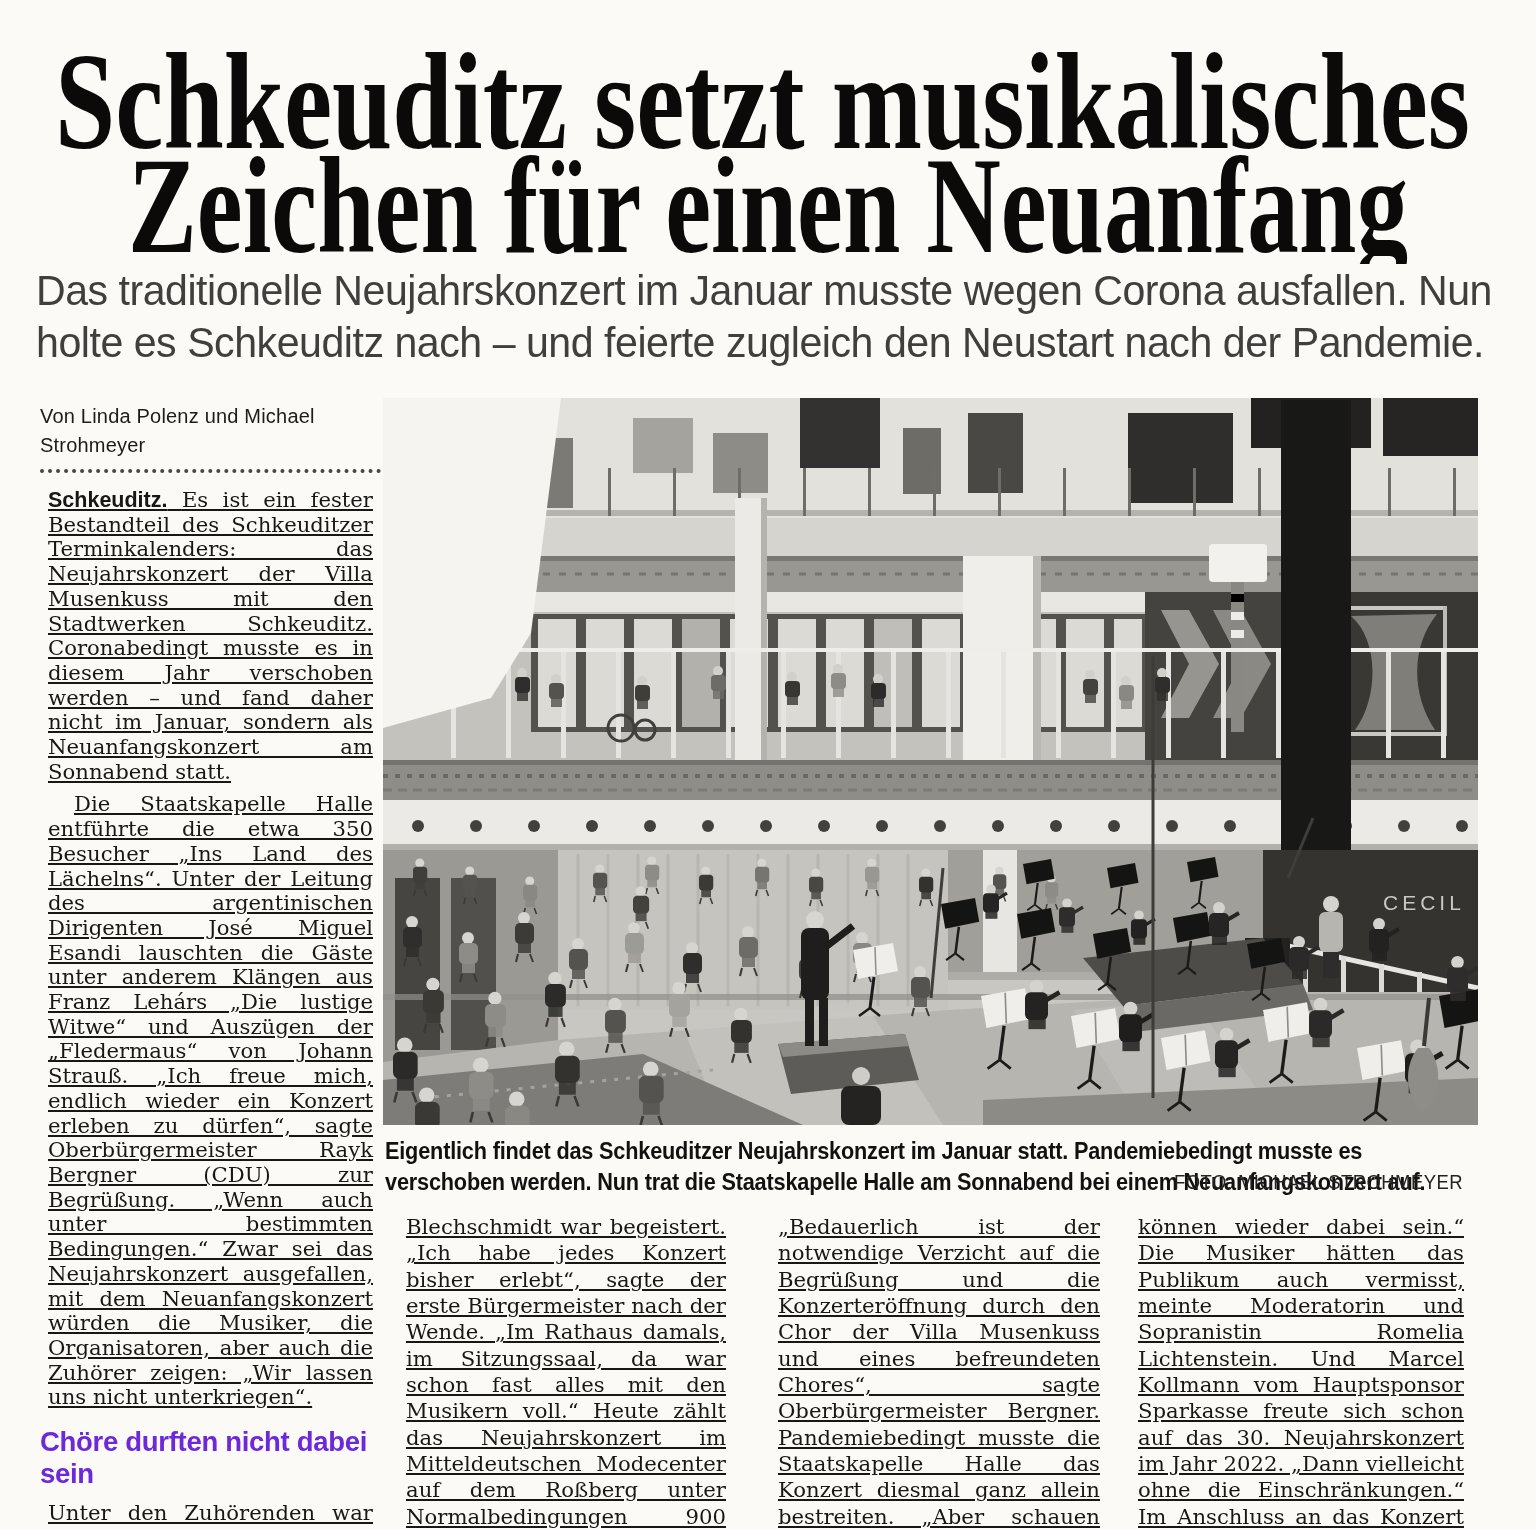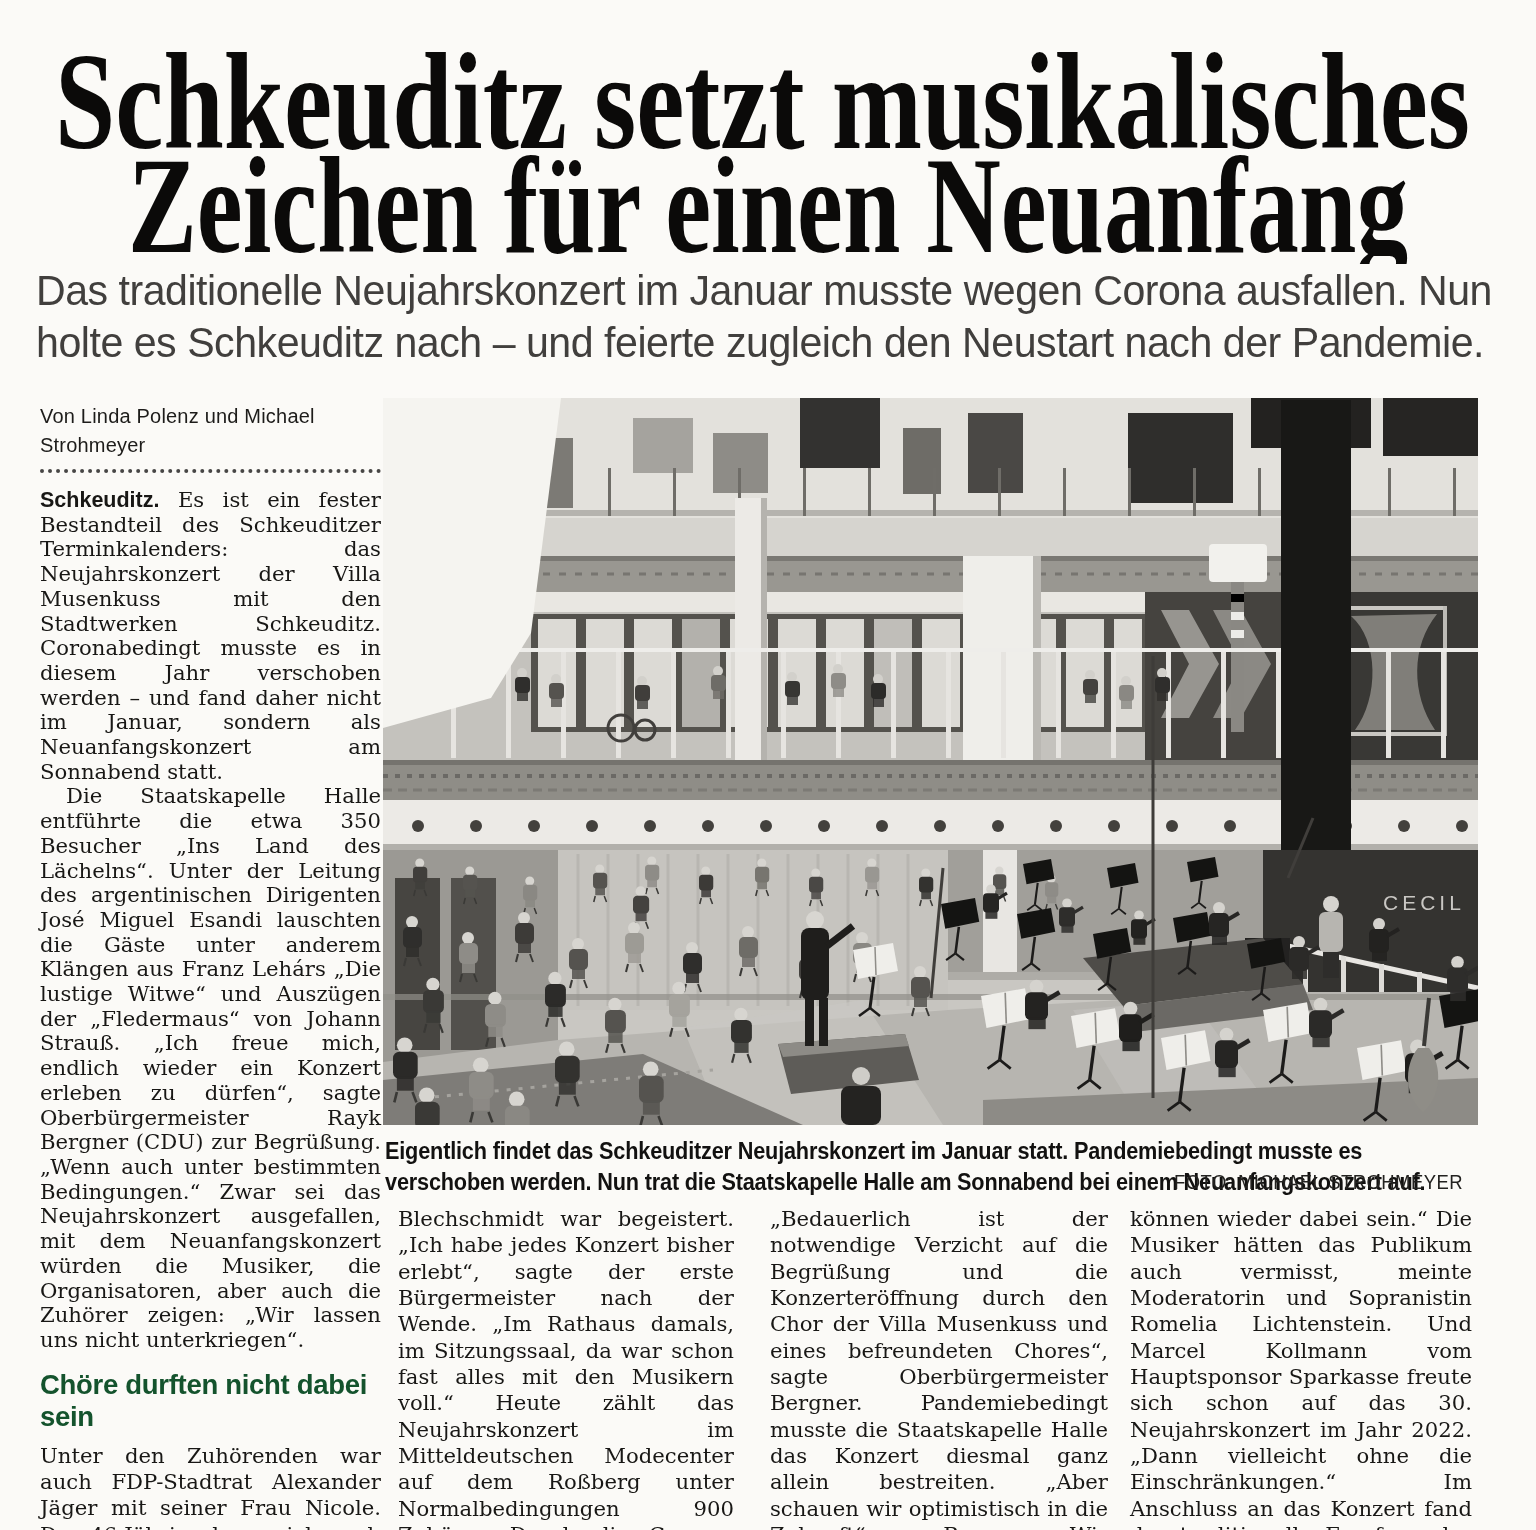--- a/index.html
+++ b/index.html
@@ -31,30 +31,30 @@
   }
   .dotted-rule{
     border:none;border-bottom:4px dotted #474645;
     margin:9px 0 15px 0;height:0;
   }
   .bodytext{
     font-family:"DejaVu Serif","Liberation Serif",serif;
     font-size:21.2px;line-height:24.7px;
     text-align:justify;color:#181715;
   }
-  .bodytext p{margin:0;}
+  .bodytext p{margin:8px;text-decoration:underline;}
   .bodytext p.indent{text-indent:26px;}
   .lead-in{
     font-family:"Liberation Sans",sans-serif;
     font-weight:bold;font-size:21.5px;
   }
   .subhead{
     font-family:"Liberation Sans",sans-serif;
     font-weight:bold;font-size:27.5px;letter-spacing:-0.3px;
-    margin:16px 0 10px 0;color:#14532d;
+    margin:16px 0 10px 0;color:#6d28d9;
   }
   .colbottom{top:1206px;}
   .colbottom .bodytext{line-height:26.35px;}
   .col2{left:398px;width:336px;}
   .col3{left:770px;width:338px;}
   .col4{left:1130px;width:342px;}
   .photo{
     position:absolute;left:383px;top:398px;width:1095px;height:727px;
     background:#5eead4;
     text-align:right;

